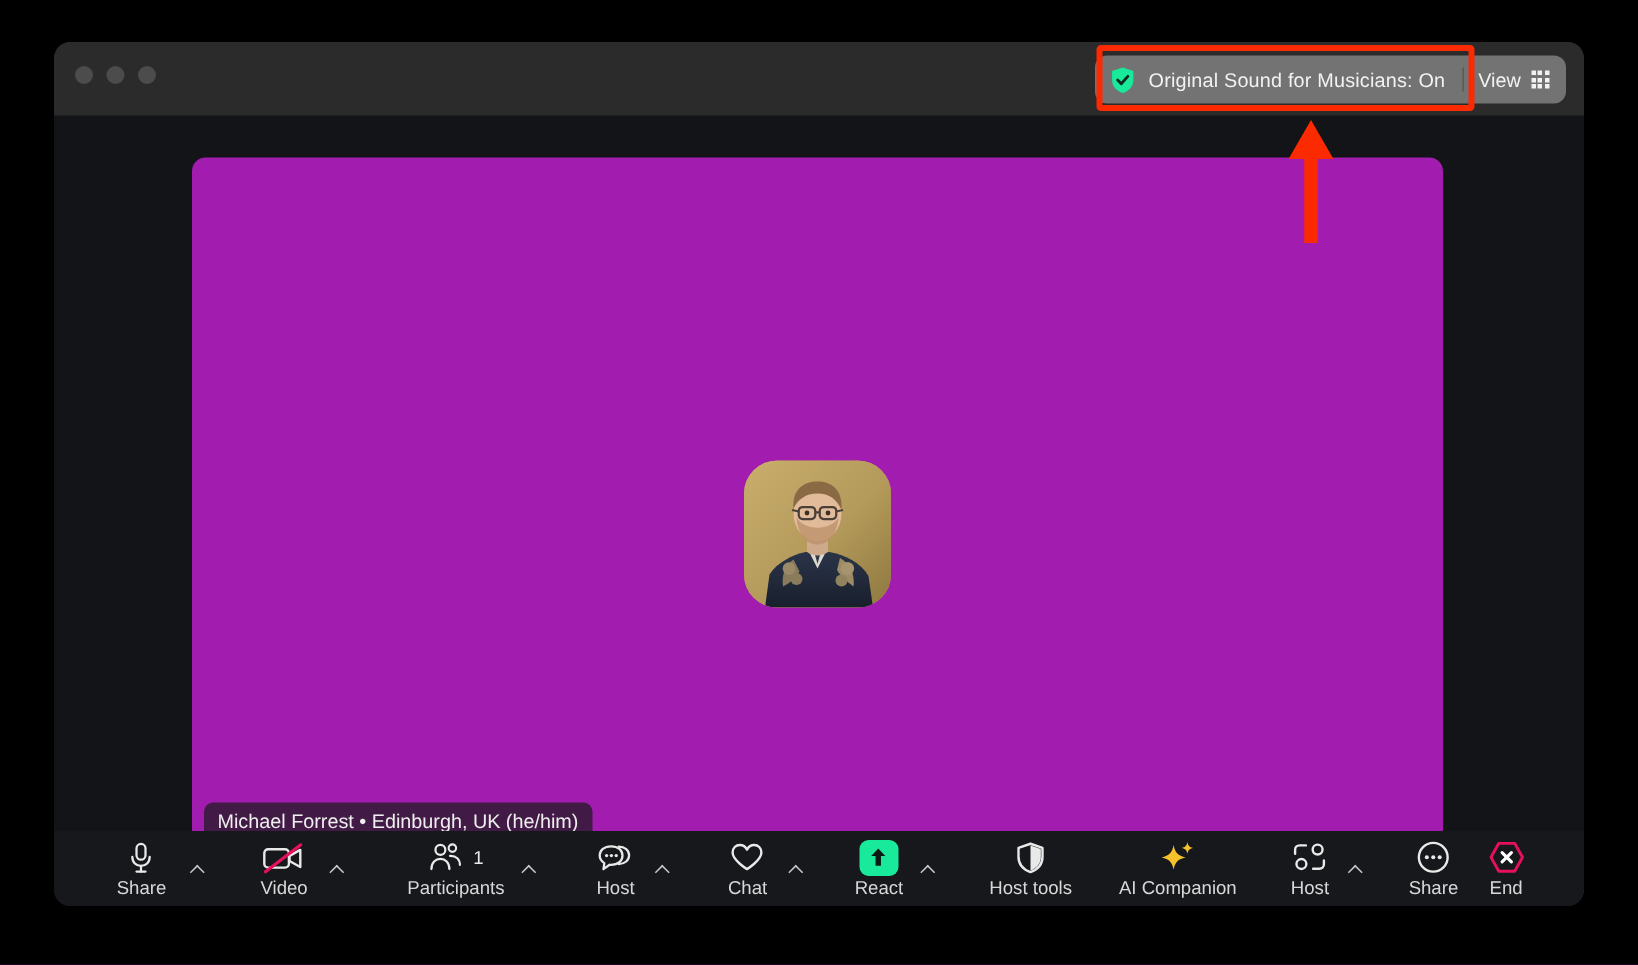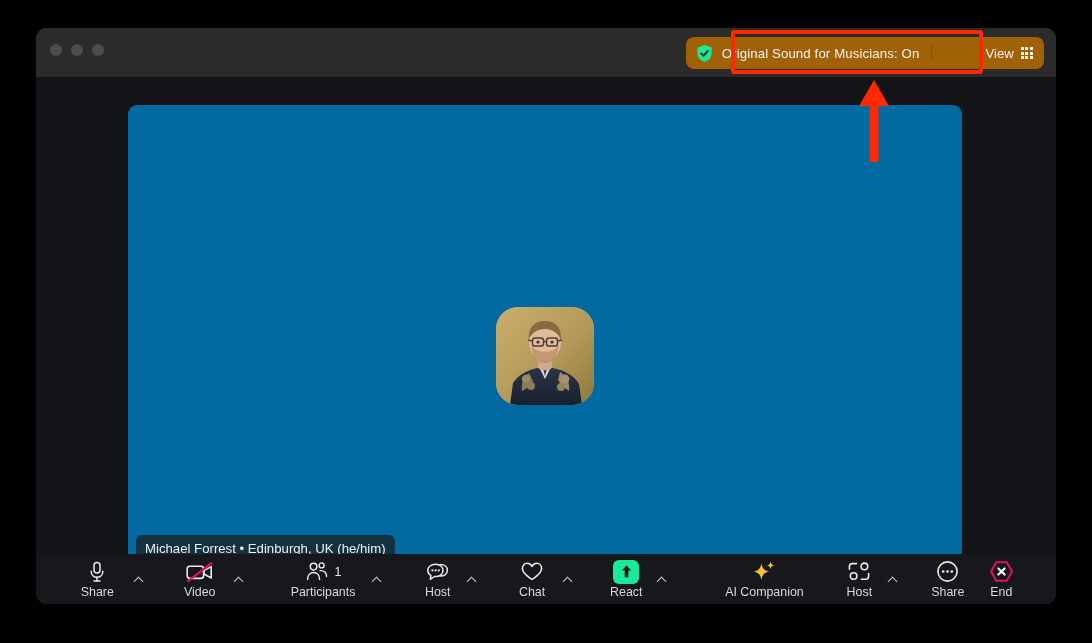--- a/index.html
+++ b/index.html
@@ -45,21 +45,21 @@
     background: #4c4c4c;
   }
 
   
   #titlebar-right {
     position: absolute;
     right: 12px; top: 9px;
     height: 32px;
     display: flex;
     align-items: center;
-    background: #a16207;
+    background: #737373;
     border-radius: 8px;
     padding: 0 4px 0 4px;
   }
   #osm-pill {
     display: flex;
     align-items: center;
     gap: 9px;
     height: 26px;
     padding: 0 8px 0 6px;
     border-radius: 6px;
@@ -76,21 +76,20 @@
     background: #5a5a5a;
     margin: 0 6px 0 4px;
   }
   #view-btn {
     display: flex;
     align-items: center;
     gap: 7px;
     padding: 0 7px 0 3px;
     height: 26px;
     border-radius: 6px;
-    margin-left: 44px;
   }
   #view-label {
     color: #f2f2f2;
     font-size: 13.2px;
     white-space: nowrap;
   }
   .grid-icon {
     display: grid;
     grid-template-columns: repeat(3, 3px);
     grid-template-rows: repeat(3, 3px);
@@ -106,21 +105,21 @@
   #stage {
     position: absolute;
     left: 0; top: 49px;
     width: 1020px; height: 477px;
     background: #121417;
   }
   #video-tile {
     position: absolute;
     left: 92px; top: 28px;
     width: 834px; height: 465px;
-    background: #0369a1;
+    background: #a21caf;
     border-radius: 9px;
     overflow: hidden;
   }
   
   #avatar {
     position: absolute;
     left: 50%;
     top: 202px;
     transform: translateX(-50%);
     width: 98px; height: 98px;
@@ -453,20 +452,31 @@
           <span class="tb-label">React</span>
         </div>
         <div class="tb-item" style="width:22px">
           <div class="tb-iconrow">
               <span class="chevron"></span>
             </div>
         </div>
 
         <div class="tb-spacer" style="flex:0 0 24px"></div>
 
+        <div class="tb-item" style="width:84px">
+          <div class="tb-iconrow">
+            <span>
+              <svg class="ico" width="20" height="22" viewBox="0 0 20 22">
+                <path d="M10 1.5 L18 4.3 V10.2 C18 15.2 14.6 18.8 10 20.4 C5.4 18.8 2 15.2 2 10.2 V4.3 Z" fill="none" stroke="#e9e9e9" stroke-width="1.6" stroke-linejoin="round"></path>
+                <path d="M10 2.6 L10 19.4 C13.9 17.9 16.9 14.8 16.9 10.3 V5 Z" fill="#e9e9e9"></path>
+              </svg>
+            </span>
+          </div>
+          <span class="tb-label">Host tools</span>
+        </div>
 
         <div class="tb-spacer" style="flex:0 0 20px"></div>
 
         <div class="tb-item" style="width:104px">
           <div class="tb-iconrow">
             <span>
               <svg class="ico" width="26" height="23" viewBox="0 0 26 23">
                 <path d="M10.4 3.4 C11.4 8.6 13.4 10.6 18.4 11.6 C13.4 12.6 11.4 14.6 10.4 19.8
                          C9.4 14.6 7.4 12.6 2.4 11.6 C7.4 10.6 9.4 8.6 10.4 3.4 Z" fill="#f5c22b"></path>
                 <path d="M19.6 1.4 C20.1 4 20.9 4.8 23.4 5.3 C20.9 5.8 20.1 6.6 19.6 9.2

